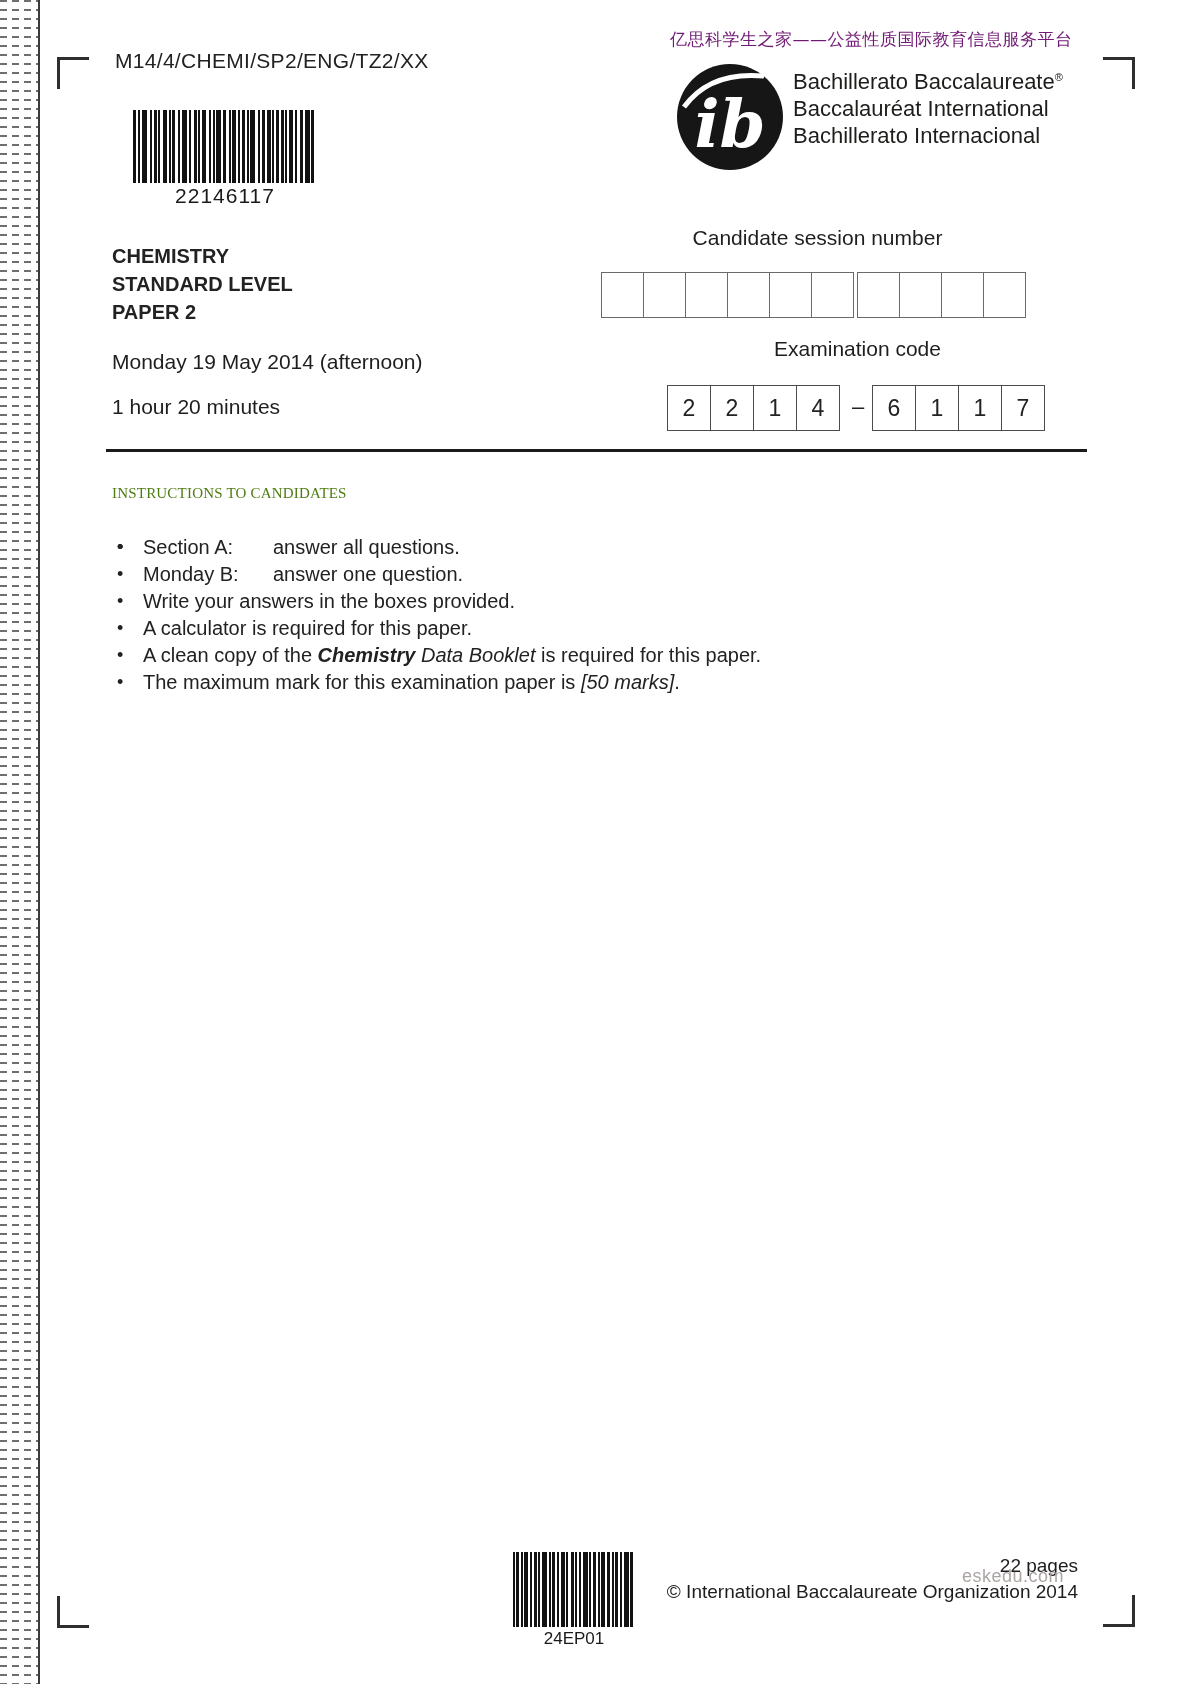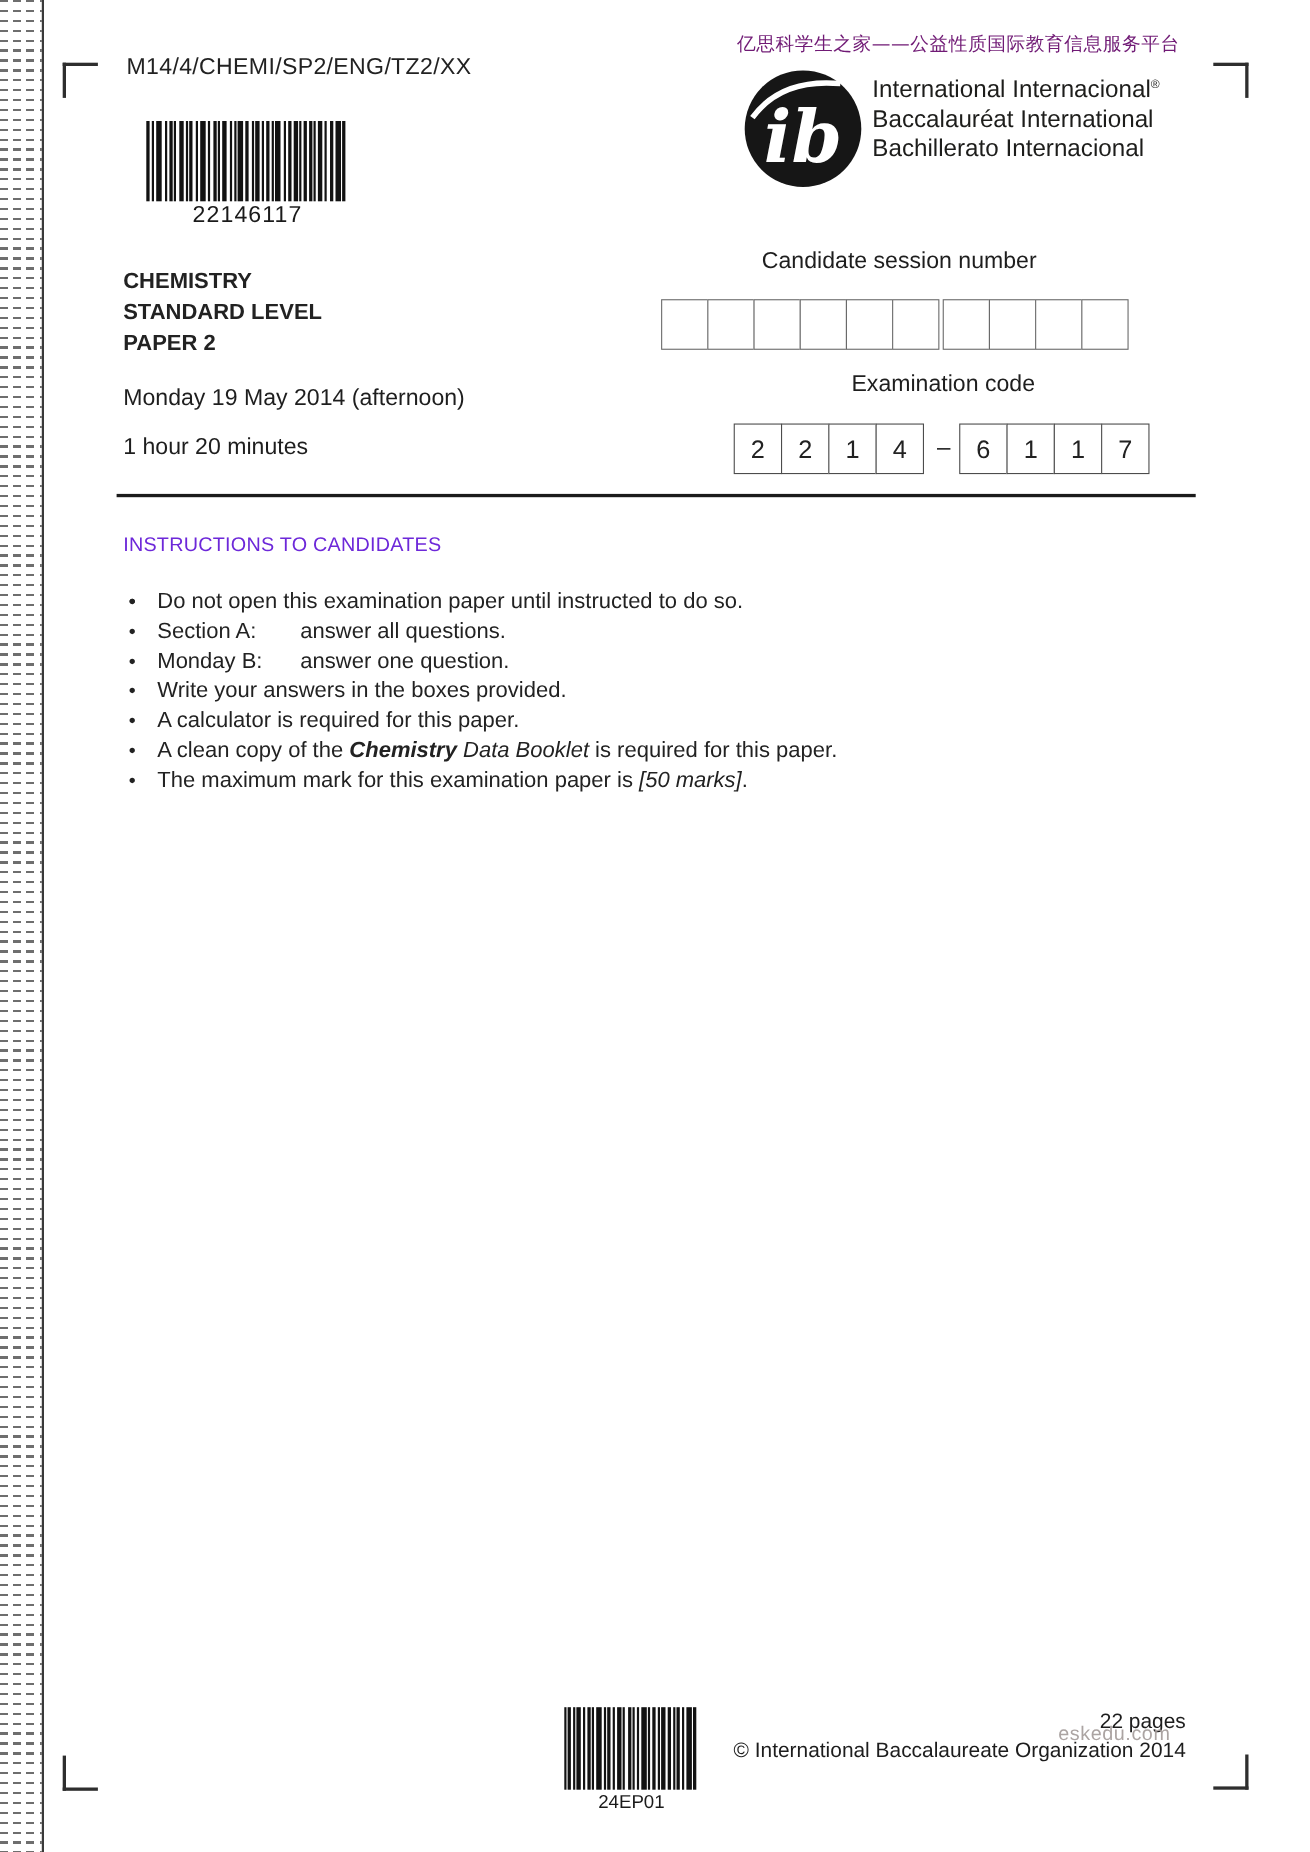--- a/index.html
+++ b/index.html
@@ -51,21 +51,21 @@
   .duration-line{position:absolute;left:112px;top:395px;font-size:21px;color:#1e1e1e;}
 
   .exam-label{position:absolute;left:667px;top:337px;width:381px;text-align:center;font-size:21px;color:#1e1e1e;}
   .exam-row1{left:667px;top:385px;}
   .exam-row2{left:872px;top:385px;}
   .exam-cell{width:44px;height:46px;border:1px solid #4c4c4c;}
   .exam-dash{position:absolute;left:845px;top:394px;width:26px;text-align:center;font-size:22px;color:#222;}
 
   .rule{position:absolute;left:106px;top:449px;width:981px;height:3px;background:#1b1b1b;}
 
-  .instructions-title{position:absolute;left:112px;top:485px;font-size:18px;color:#6d28d9;letter-spacing:.2px;}
+  .instructions-title{position:absolute;left:112px;top:485px;font-size:15px;color:#4d7c0f;letter-spacing:.2px;font-family:Liberation Serif, serif;}
   .instructions-list{position:absolute;left:117px;top:534px;margin:0;padding:0;list-style:none;
     font-size:20px;color:#222;}
   .instructions-list li{position:relative;line-height:27px;padding-left:26px;white-space:nowrap;}
   .instructions-list .dot{position:absolute;left:0;top:0;font-size:18px;}
   .seg-n{font-style:normal;}
   .seg-tab{display:inline-block;min-width:130px;}
   .seg-bi{font-weight:bold;font-style:italic;}
   .seg-i{font-style:italic;}
 
   .footer-right{position:absolute;right:113px;top:1553px;text-align:right;font-size:19px;
@@ -166,21 +166,21 @@
 
   <div class="cn-watermark">亿思科学生之家——公益性质国际教育信息服务平台</div>
 
   <svg class="ib-logo" viewBox="0 0 108 108" xmlns="http://www.w3.org/2000/svg">
     <circle cx="54" cy="54" r="53" fill="#161616"></circle>
     <path d="M8 44 Q34 8 88 13" stroke="#ffffff" stroke-width="5" fill="none"></path>
     <text x="54" y="84" text-anchor="middle" font-size="66" fill="#ffffff" font-family="DejaVu Serif, serif" font-style="italic" font-weight="bold">ib</text>
   </svg>
 
   <div class="ib-wordmark">
-    <div><span>International Internacional</span><sup>®</sup></div>
+    <div><span>Bachillerato Baccalaureate</span><sup>®</sup></div>
     <div>Baccalauréat International</div>
     <div>Bachillerato Internacional</div>
   </div>
 
   <div class="title-block">
     <div>CHEMISTRY</div>
     <div>STANDARD LEVEL</div>
     <div>PAPER 2</div>
   </div>
 
@@ -214,21 +214,21 @@
       <div class="cell exam-cell">1</div>
       <div class="cell exam-cell">1</div>
       <div class="cell exam-cell">7</div>
     </div>
 
   <div class="rule"></div>
 
   <div class="instructions-title">INSTRUCTIONS TO CANDIDATES</div>
   <ul class="instructions-list">
       <li><span class="dot">•</span></li>
-      <li><span class="dot">•</span><span class="seg-n">Do not open this examination paper until instructed to do so.</span></li>
+      <li><span class="dot">•</span></li>
       <li><span class="dot">•</span><span class="seg-tab">Section A:</span><span class="seg-n">answer all questions.</span></li>
       <li><span class="dot">•</span><span class="seg-tab">Monday B:</span><span class="seg-n">answer one question.</span></li>
       <li><span class="dot">•</span><span class="seg-n">Write your answers in the boxes provided.</span></li>
       <li><span class="dot">•</span><span class="seg-n">A calculator is required for this paper.</span></li>
       <li><span class="dot">•</span><span class="seg-n">A clean copy of the </span><span class="seg-bi">Chemistry</span><span class="seg-n"> </span><span class="seg-i">Data Booklet</span><span class="seg-n"> is required for this paper.</span></li>
       <li><span class="dot">•</span><span class="seg-n">The maximum mark for this examination paper is </span><span class="seg-i">[50 marks]</span><span class="seg-n">.</span></li>
     </ul>
 
   <div class="barcode barcode-bottom">
       <span class="bar" style="width: 2px;"></span>

